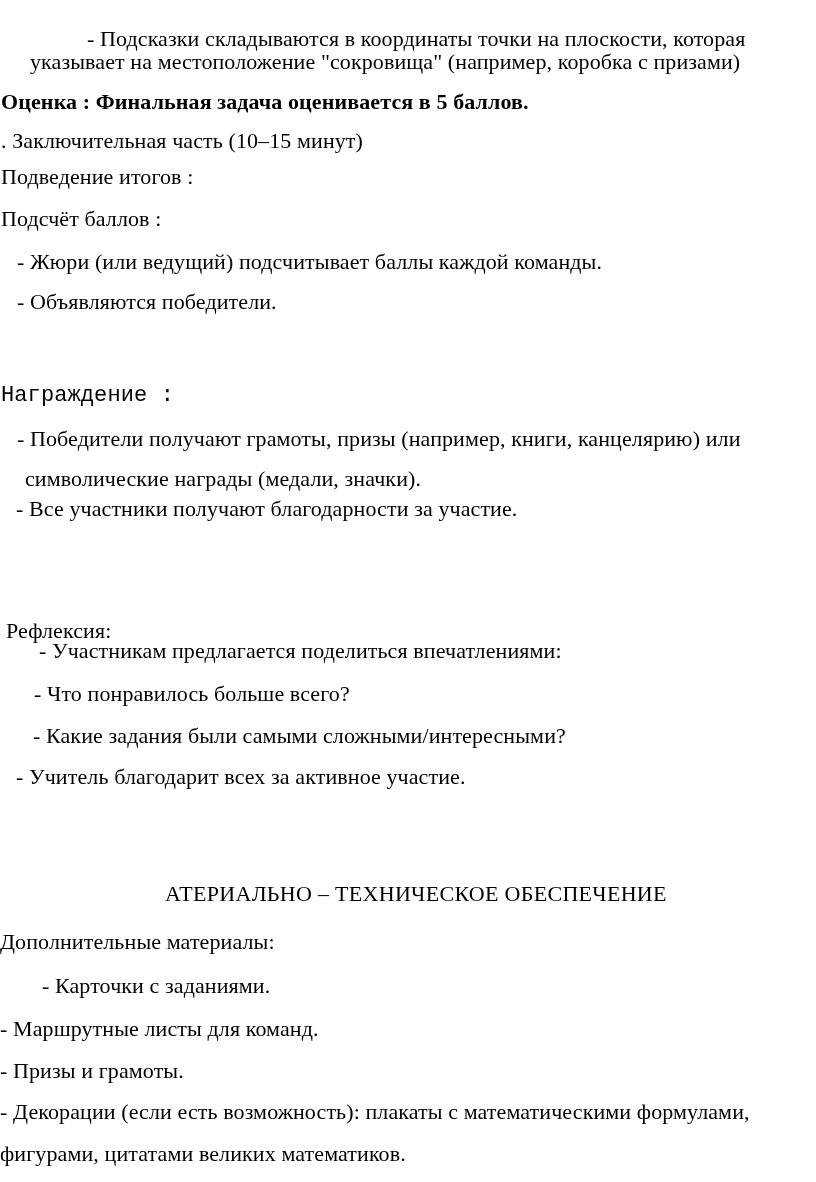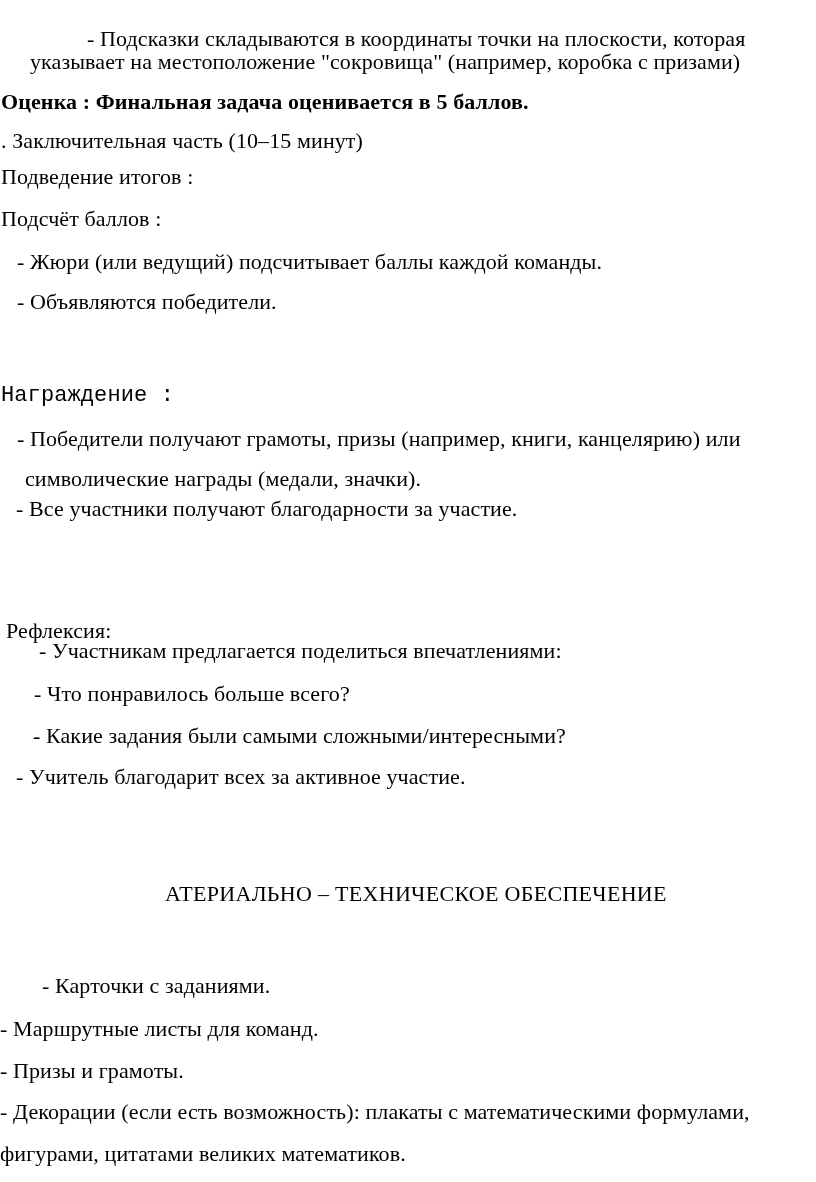--- a/index.html
+++ b/index.html
@@ -42,18 +42,19 @@
     <div class="line" style="top: 383px; left: 1px; font-family: Liberation Mono, monospace;">Награждение :</div>
     <div class="line" style="top: 426px; left: 17px;">- Победители получают грамоты, призы (например, книги, канцелярию) или</div>
     <div class="line" style="top: 466px; left: 1px; padding-left: 24px;">символические награды (медали, значки).</div>
     <div class="line" style="top: 496px; left: 16px;">- Все участники получают благодарности за участие.</div>
     <div class="line" style="top: 594px; left: 6px; margin-top: 24px;">Рефлексия:</div>
     <div class="line" style="top: 638px; left: 15px; margin-left: 24px;">- Участникам предлагается поделиться впечатлениями:</div>
     <div class="line" style="top: 681px; left: 34px;">- Что понравилось больше всего?</div>
     <div class="line" style="top: 723px; left: 33px;">- Какие задания были самыми сложными/интересными?</div>
     <div class="line" style="top: 764px; left: 16px;">- Учитель благодарит всех за активное участие.</div>
     <div class="line heading" style="top: 841px; left: 165px; margin-top: 40px;">АТЕРИАЛЬНО – ТЕХНИЧЕСКОЕ ОБЕСПЕЧЕНИЕ</div>
+    <div class="line" style="top: 929px; left: 0px;">Дополнительные материалы:</div>
     <div class="line" style="top: 973px; left: 0px; padding-left: 42px;">- Карточки с заданиями.</div>
     <div class="line" style="top: 1016px; left: 0px;">- Маршрутные листы для команд.</div>
     <div class="line" style="top: 1058px; left: 0px;">- Призы и грамоты.</div>
     <div class="line" style="top: 1099px; left: 0px;">- Декорации (если есть возможность): плакаты с математическими формулами,</div>
     <div class="line" style="top: 1141px; left: 0px;">фигурами, цитатами великих математиков.</div>
   </div>
 
 </body></html>

